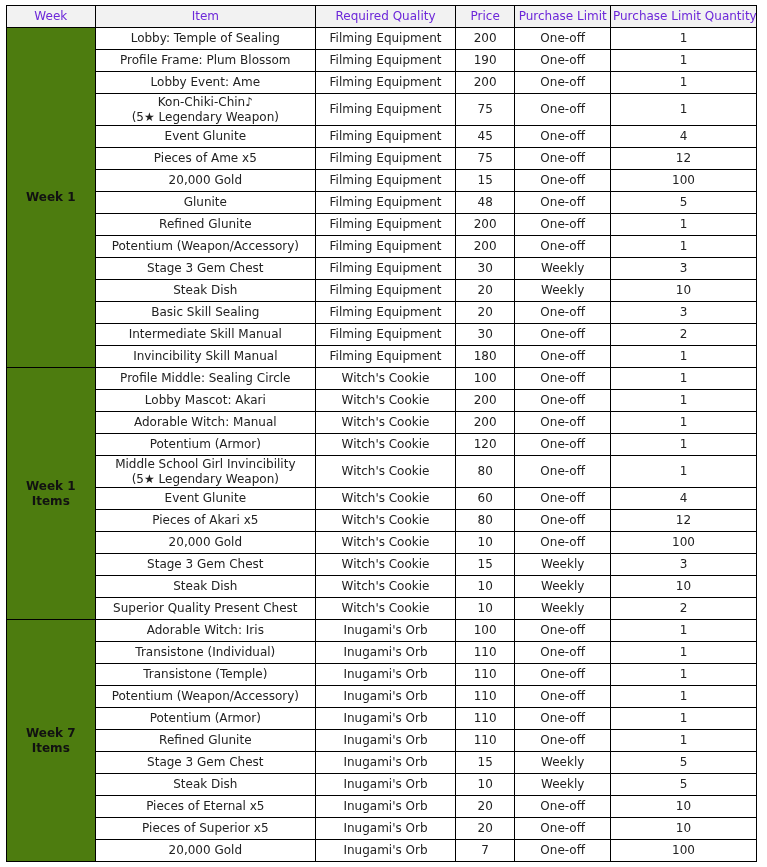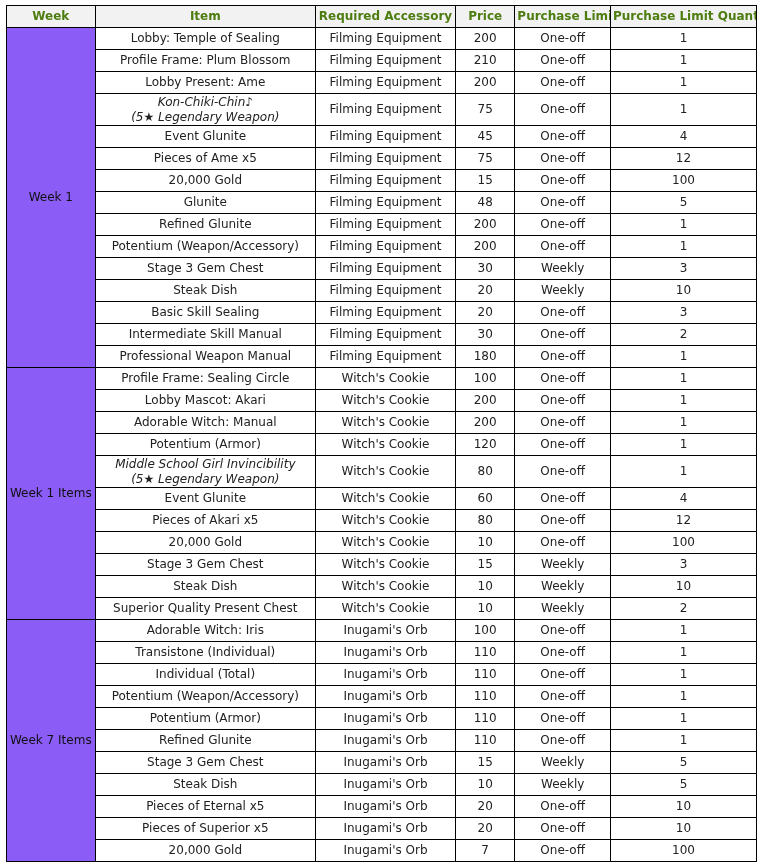--- a/index.html
+++ b/index.html
@@ -16,81 +16,81 @@
     border: 1px solid #000;
     text-align: center;
     vertical-align: middle;
     padding: 0 2px;
     line-height: 15px;
     overflow: hidden;
     white-space: nowrap;
   }
   table.shop th {
     background: #f2f2f2;
-    font-weight: bold;
+    font-weight: normal;
     height: 21px;
-    color: #4d7c0f;
+    color: #6d28d9;
     margin-left: 30px;
   }
   table.shop td { height: 21px; }
   table.shop td.tall { height: 31px; }
   table.shop td.week {
-    background: #8b5cf6;
-    font-weight: normal;
+    background: #4d7c0f;
+    font-weight: bold;
     color: #111;
     white-space: normal;
   }
   .c-week { width: 88px; }
   .c-item { width: 219px; }
   .c-cur { width: 139px; }
   .c-price { width: 59px; }
   .c-limit { width: 95px; }
   .c-qty { width: 145px; }
-  .line2 { display: block; font-style: italic; }
+  .line2 { display: block; }
 </style>
 </head>
 <body>
 
 <table class="shop">
   <colgroup>
     <col class="c-week">
       <col class="c-item">
       <col class="c-cur">
       <col class="c-price">
       <col class="c-limit">
       <col class="c-qty">
   </colgroup>
   <thead>
     <tr>
       <th>Week</th>
       <th>Item</th>
-      <th>Required Accessory</th>
+      <th>Required Quality</th>
       <th>Price</th>
       <th>Purchase Limit</th>
       <th>Purchase Limit Quantity</th>
     </tr>
   </thead>
   <tbody id="table-body">
       <tr>
         <td class="week" rowspan="15">Week 1</td>
         <td>Lobby: Temple of Sealing</td>
         <td>Filming Equipment</td>
         <td>200</td>
         <td>One-off</td>
         <td>1</td>
       </tr>
       <tr>
         <td>Profile Frame: Plum Blossom</td>
         <td>Filming Equipment</td>
-        <td>210</td>
-        <td>One-off</td>
-        <td>1</td>
-      </tr>
-      <tr>
-        <td>Lobby Present: Ame</td>
+        <td>190</td>
+        <td>One-off</td>
+        <td>1</td>
+      </tr>
+      <tr>
+        <td>Lobby Event: Ame</td>
         <td>Filming Equipment</td>
         <td>200</td>
         <td>One-off</td>
         <td>1</td>
       </tr>
       <tr>
         <td class="tall">
           <span class="line2">Kon-Chiki-Chin♪</span>
           <span class="line2">(5★ Legendary Weapon)</span>
         </td>
@@ -163,29 +163,29 @@
         <td>3</td>
       </tr>
       <tr>
         <td>Intermediate Skill Manual</td>
         <td>Filming Equipment</td>
         <td>30</td>
         <td>One-off</td>
         <td>2</td>
       </tr>
       <tr>
-        <td>Professional Weapon Manual</td>
+        <td>Invincibility Skill Manual</td>
         <td>Filming Equipment</td>
         <td>180</td>
         <td>One-off</td>
         <td>1</td>
       </tr>
       <tr>
         <td class="week" rowspan="11">Week 1 Items</td>
-        <td>Profile Frame: Sealing Circle</td>
+        <td>Profile Middle: Sealing Circle</td>
         <td>Witch's Cookie</td>
         <td>100</td>
         <td>One-off</td>
         <td>1</td>
       </tr>
       <tr>
         <td>Lobby Mascot: Akari</td>
         <td>Witch's Cookie</td>
         <td>200</td>
         <td>One-off</td>
@@ -266,21 +266,21 @@
         <td>1</td>
       </tr>
       <tr>
         <td>Transistone (Individual)</td>
         <td>Inugami's Orb</td>
         <td>110</td>
         <td>One-off</td>
         <td>1</td>
       </tr>
       <tr>
-        <td>Individual (Total)</td>
+        <td>Transistone (Temple)</td>
         <td>Inugami's Orb</td>
         <td>110</td>
         <td>One-off</td>
         <td>1</td>
       </tr>
       <tr>
         <td>Potentium (Weapon/Accessory)</td>
         <td>Inugami's Orb</td>
         <td>110</td>
         <td>One-off</td>

